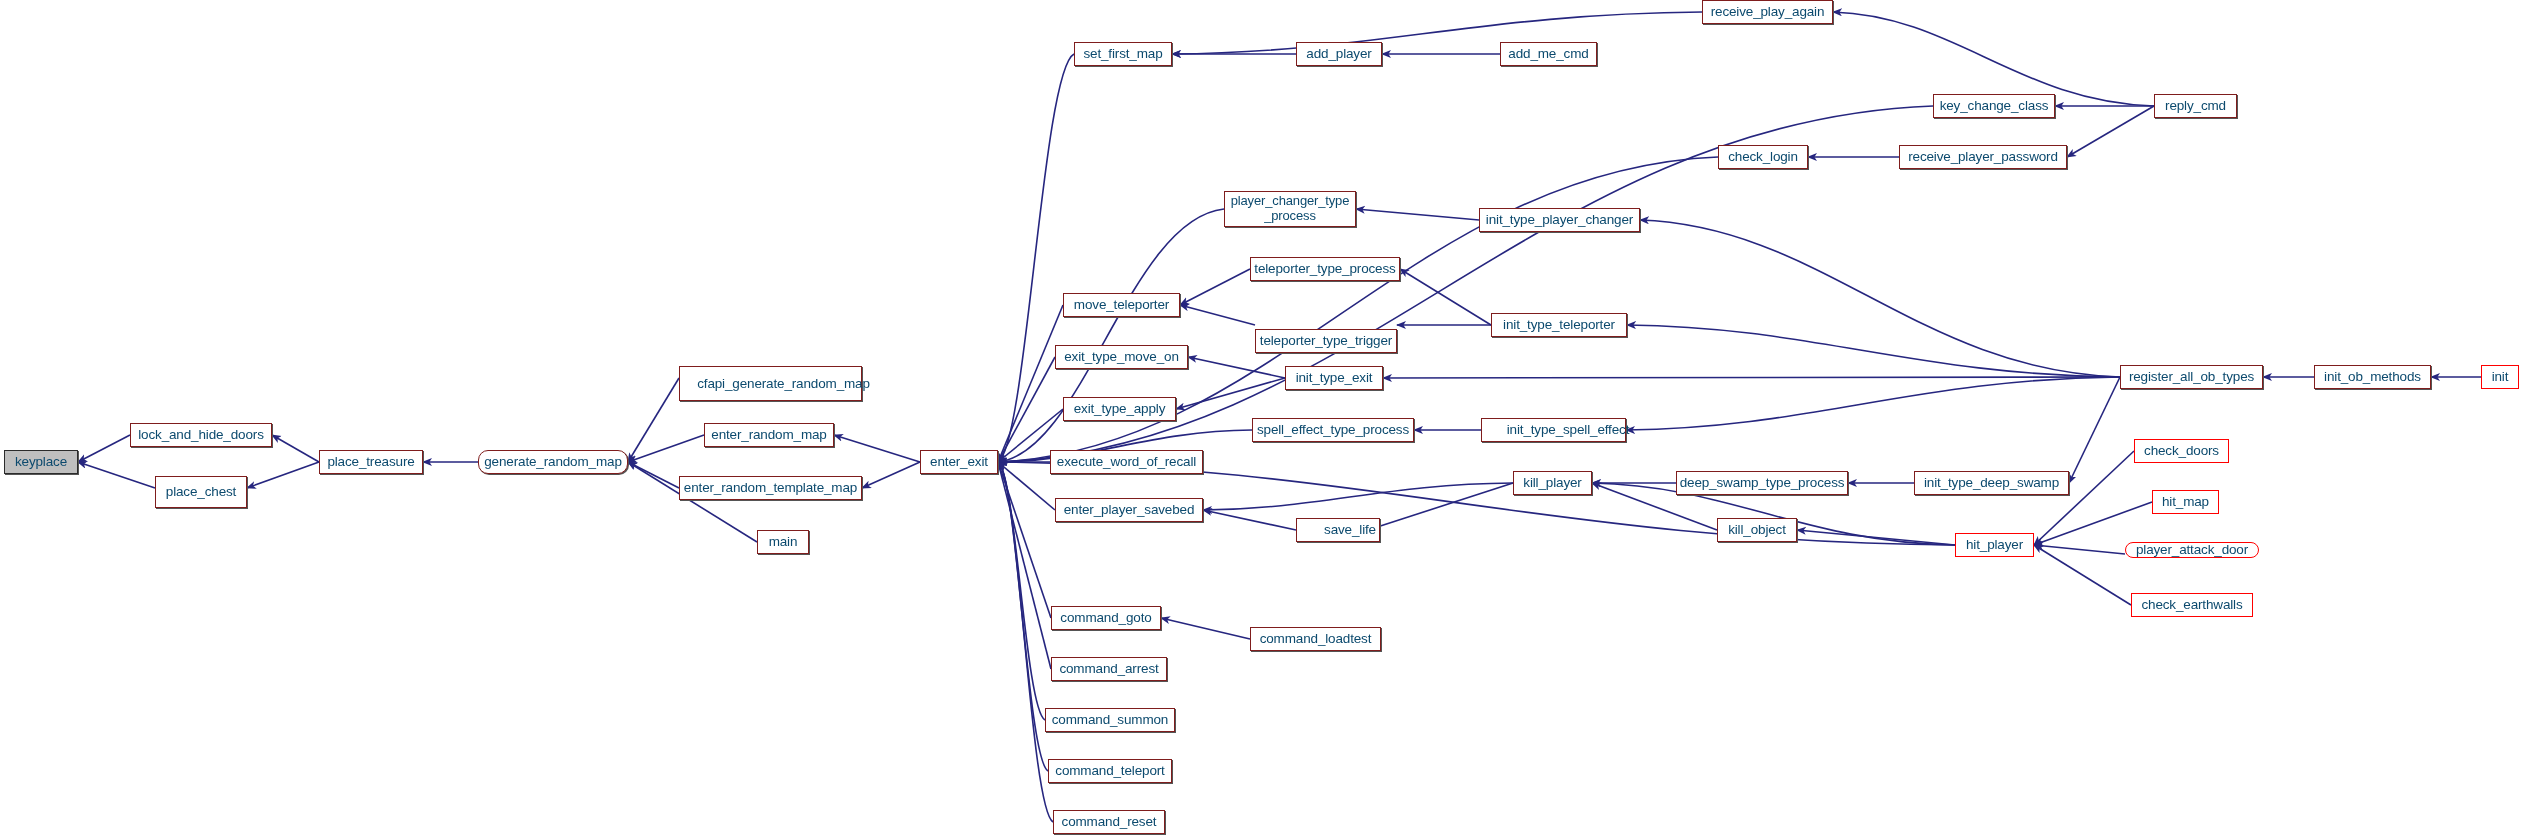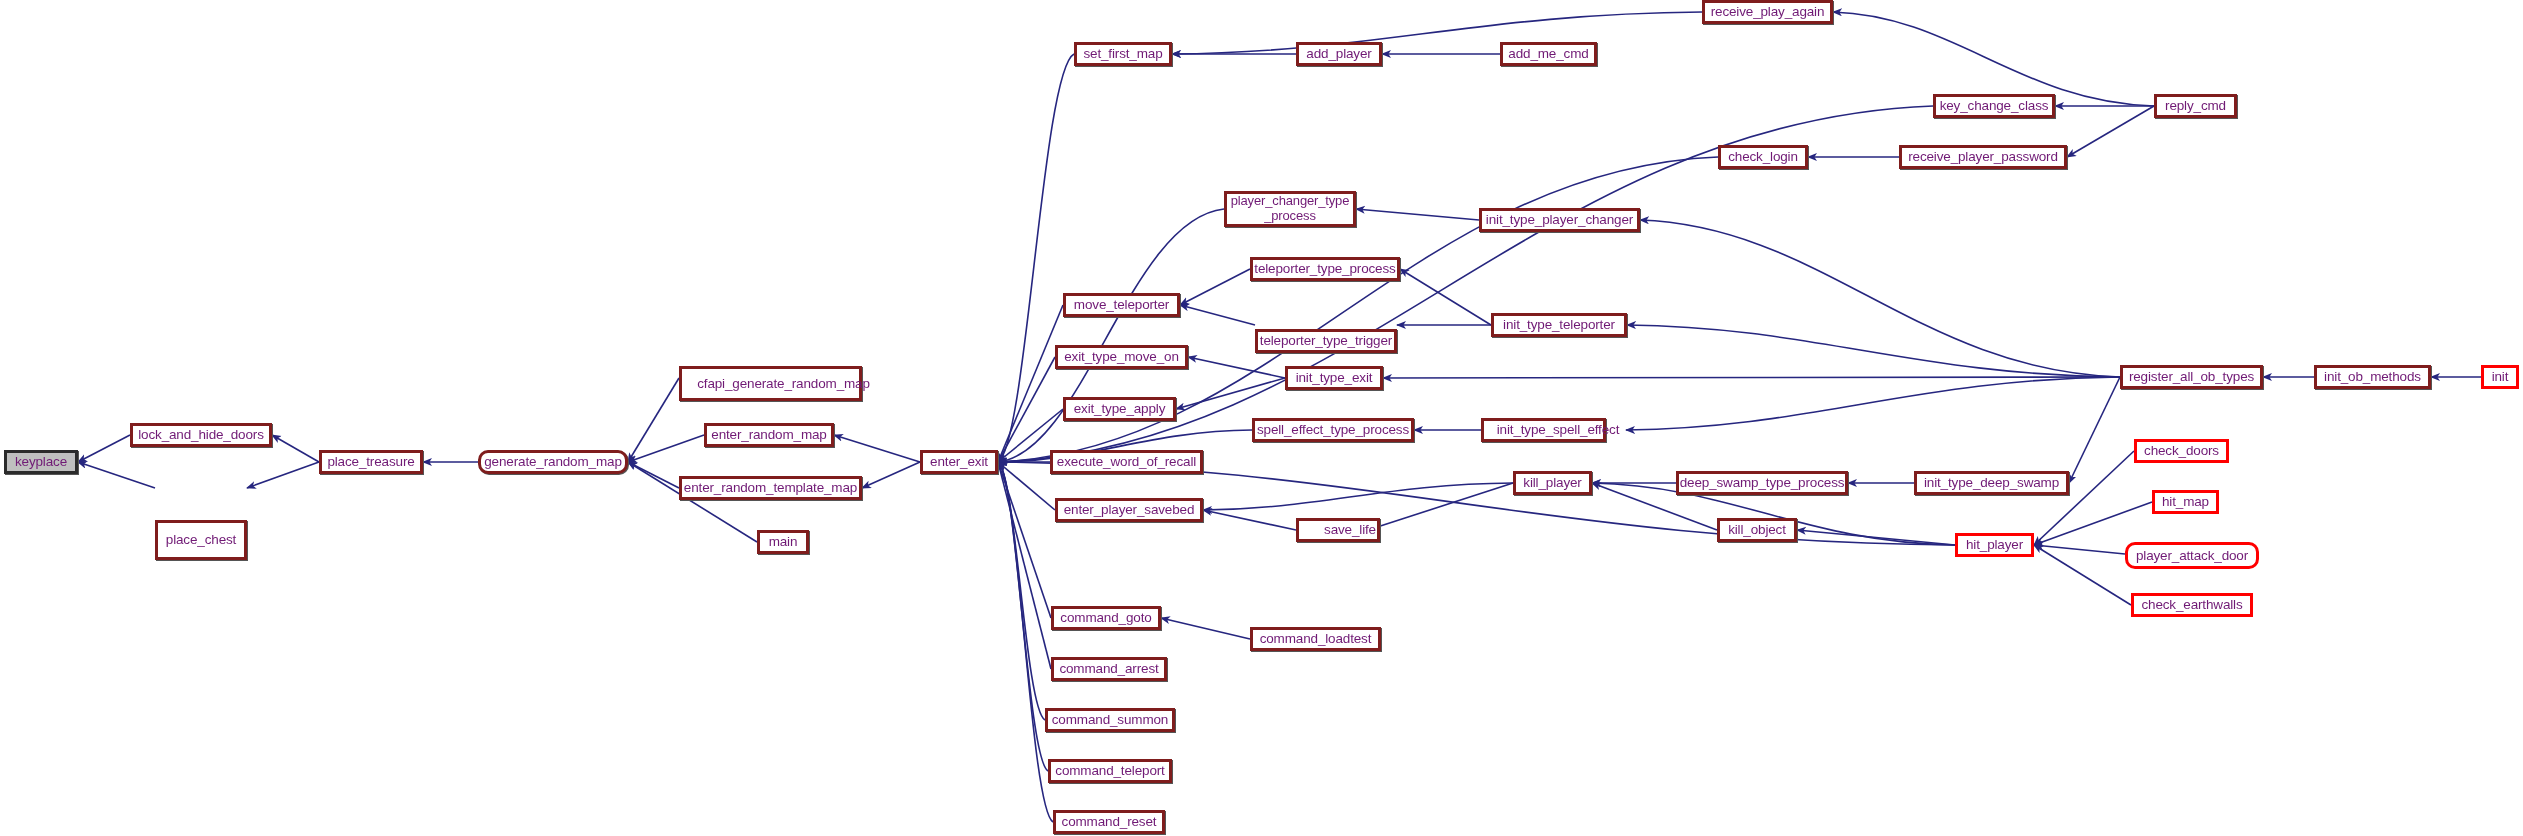--- a/index.html
+++ b/index.html
@@ -2,23 +2,23 @@
 <html><head>
 <meta charset="utf-8">
 <style>
   html,body{margin:0;padding:0;background:#ffffff;}
   body{font-family:"Liberation Sans","DejaVu Sans",sans-serif;}
   #canvas{position:relative;width:2523px;height:836px;background:#ffffff;overflow:hidden;}
   #edges{position:absolute;left:0;top:0;width:2523px;height:836px;pointer-events:none;}
   .node{
     position:absolute;
     box-sizing:border-box;
-    border:3px solid #7f1d1d;
+    border:1px solid #7f1d1d;
     background:#ffffff;
-    color:#701a75;
+    color:#0c4a6e;
     font-size:13.5px;
     line-height:1.12;
     display:flex;
     align-items:center;
     justify-content:center;
     text-align:center;
     white-space:pre-line;
     letter-spacing:-0.15px;
     box-shadow:1px 1px 0 #555;
   }
@@ -97,21 +97,21 @@
         <path d="M1250,639 L1161,618" marker-end="url(#ah)"></path>
         <path d="M1051,669 L998,462" marker-end="url(#ah)"></path>
         <path d="M1045,720 C1025.26,709.68 1015.86,472.32 998,462" marker-end="url(#ah)"></path>
         <path d="M1048,771 C1027,758.64 1017,474.36 998,462" marker-end="url(#ah)"></path>
         <path d="M1053,822 C1029.9,807.6 1018.9,476.4 998,462" marker-end="url(#ah)"></path>
       </g>
   </svg>
   <div id="nodes">
       <div class="node current" style="left: 4px; top: 450px; width: 74px; height: 24px;">keyplace</div>
       <div class="node" style="left: 130px; top: 423px; width: 142px; height: 24px;">lock_and_hide_doors</div>
-      <div class="node" style="left: 155px; top: 476px; width: 92px; height: 40px; margin-top: 44px;">place_chest</div>
+      <div class="node" style="left: 155px; top: 476px; width: 92px; height: 32px;">place_chest</div>
       <div class="node" style="left: 319px; top: 450px; width: 104px; height: 24px;">place_treasure</div>
       <div class="node" style="left: 478px; top: 450px; width: 150px; height: 24px; border-radius: 10px;">generate_random_map</div>
       <div class="node" style="left: 679px; top: 366px; width: 183px; height: 35px; padding-left: 26px;">cfapi_generate_random_map</div>
       <div class="node" style="left: 704px; top: 423px; width: 130px; height: 24px;">enter_random_map</div>
       <div class="node" style="left: 679px; top: 476px; width: 183px; height: 24px;">enter_random_template_map</div>
       <div class="node" style="left: 757px; top: 530px; width: 52px; height: 24px;">main</div>
       <div class="node" style="left: 920px; top: 450px; width: 78px; height: 24px;">enter_exit</div>
       <div class="node" style="left: 1074px; top: 42px; width: 98px; height: 24px;">set_first_map</div>
       <div class="node" style="left: 1296px; top: 42px; width: 86px; height: 24px;">add_player</div>
       <div class="node" style="left: 1500px; top: 42px; width: 97px; height: 24px;">add_me_cmd</div>
@@ -124,35 +124,35 @@
 _process</div>
       <div class="node" style="left: 1479px; top: 208px; width: 161px; height: 24px;">init_type_player_changer</div>
       <div class="node" style="left: 1250px; top: 257px; width: 150px; height: 24px;">teleporter_type_process</div>
       <div class="node" style="left: 1063px; top: 293px; width: 117px; height: 24px;">move_teleporter</div>
       <div class="node" style="left: 1255px; top: 329px; width: 142px; height: 24px;">teleporter_type_trigger</div>
       <div class="node" style="left: 1491px; top: 313px; width: 136px; height: 24px;">init_type_teleporter</div>
       <div class="node" style="left: 1055px; top: 345px; width: 133px; height: 24px;">exit_type_move_on</div>
       <div class="node" style="left: 1285px; top: 366px; width: 98px; height: 24px;">init_type_exit</div>
       <div class="node" style="left: 1063px; top: 397px; width: 113px; height: 24px;">exit_type_apply</div>
       <div class="node" style="left: 1252px; top: 418px; width: 162px; height: 24px;">spell_effect_type_process</div>
-      <div class="node" style="left: 1481px; top: 418px; width: 125px; height: 24px; padding-left: 29px;">init_type_spell_effect</div>
+      <div class="node" style="left: 1481px; top: 418px; width: 145px; height: 24px; padding-left: 29px;">init_type_spell_effect</div>
       <div class="node" style="left: 1050px; top: 450px; width: 153px; height: 24px;">execute_word_of_recall</div>
       <div class="node" style="left: 1513px; top: 471px; width: 79px; height: 24px;">kill_player</div>
       <div class="node" style="left: 1676px; top: 471px; width: 172px; height: 24px;">deep_swamp_type_process</div>
       <div class="node" style="left: 1914px; top: 471px; width: 155px; height: 24px;">init_type_deep_swamp</div>
       <div class="node" style="left: 1055px; top: 498px; width: 148px; height: 24px;">enter_player_savebed</div>
       <div class="node" style="left: 1296px; top: 518px; width: 84px; height: 24px; padding-left: 24px;">save_life</div>
       <div class="node" style="left: 1717px; top: 518px; width: 80px; height: 24px;">kill_object</div>
       <div class="node red" style="left: 1955px; top: 533px; width: 79px; height: 24px;">hit_player</div>
       <div class="node" style="left: 2120px; top: 365px; width: 143px; height: 24px;">register_all_ob_types</div>
       <div class="node" style="left: 2314px; top: 365px; width: 117px; height: 24px;">init_ob_methods</div>
       <div class="node red" style="left: 2481px; top: 365px; width: 38px; height: 24px;">init</div>
       <div class="node red" style="left: 2134px; top: 439px; width: 95px; height: 24px;">check_doors</div>
       <div class="node red" style="left: 2152px; top: 490px; width: 67px; height: 24px;">hit_map</div>
-      <div class="node red" style="left: 2125px; top: 542px; width: 134px; height: 27px; border-radius: 10px;">player_attack_door</div>
+      <div class="node red" style="left: 2125px; top: 542px; width: 134px; height: 16px; border-radius: 10px;">player_attack_door</div>
       <div class="node red" style="left: 2131px; top: 593px; width: 122px; height: 24px;">check_earthwalls</div>
       <div class="node" style="left: 1051px; top: 606px; width: 110px; height: 24px;">command_goto</div>
       <div class="node" style="left: 1250px; top: 627px; width: 131px; height: 24px;">command_loadtest</div>
       <div class="node" style="left: 1051px; top: 657px; width: 116px; height: 24px;">command_arrest</div>
       <div class="node" style="left: 1045px; top: 708px; width: 130px; height: 24px;">command_summon</div>
       <div class="node" style="left: 1048px; top: 759px; width: 124px; height: 24px;">command_teleport</div>
       <div class="node" style="left: 1053px; top: 810px; width: 112px; height: 24px;">command_reset</div>
     </div>
 </div>
 

